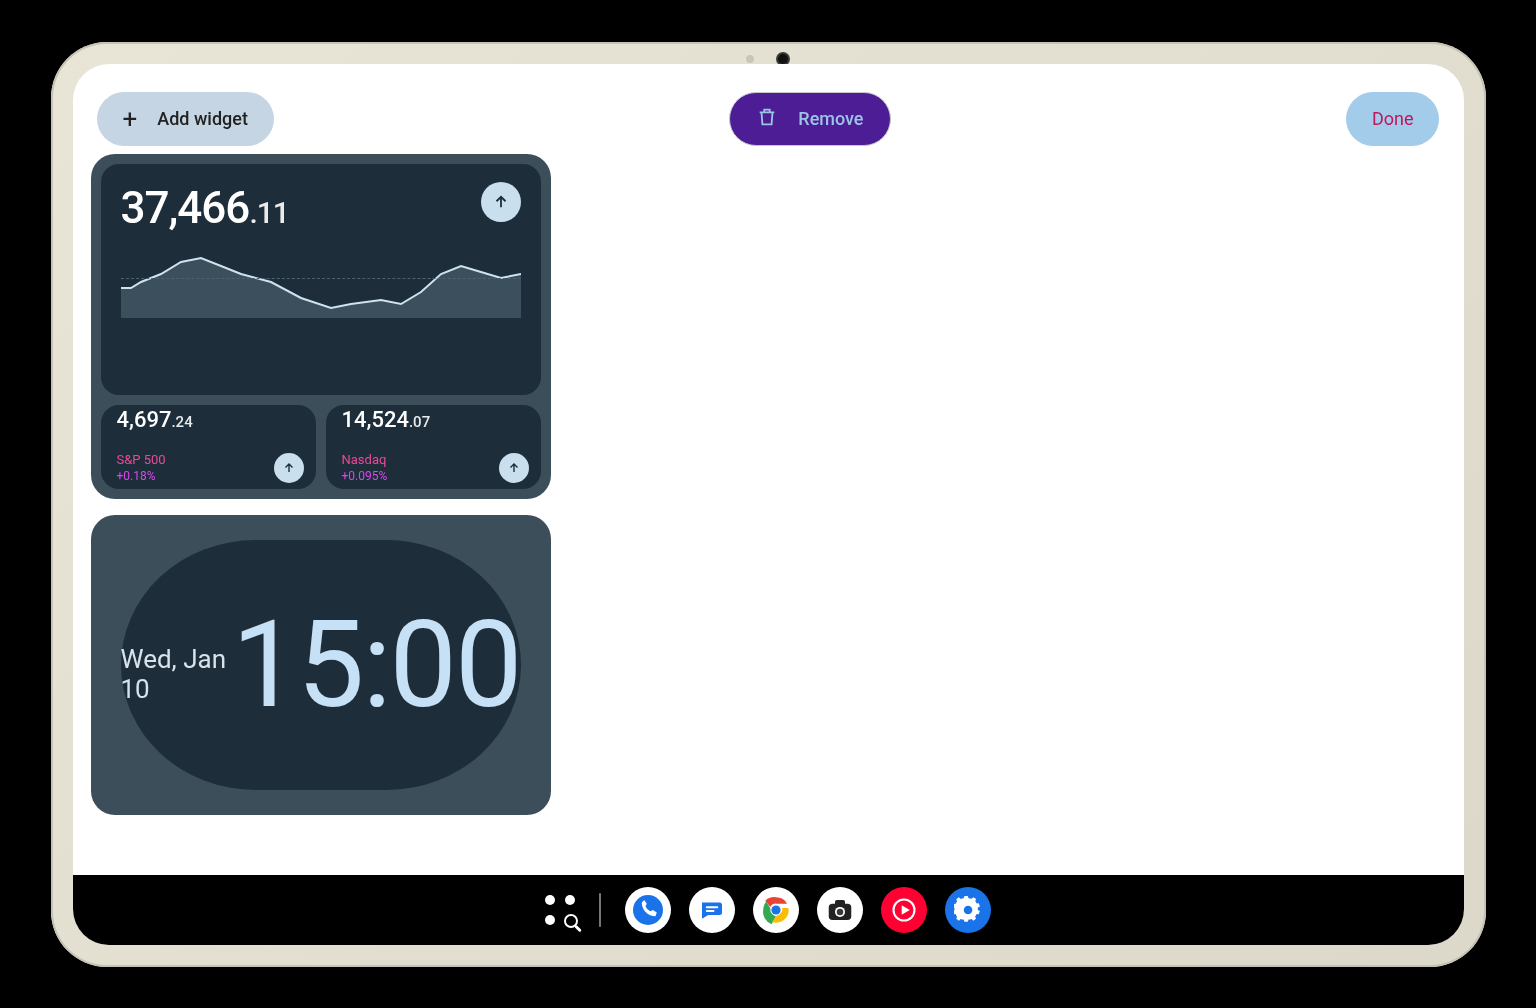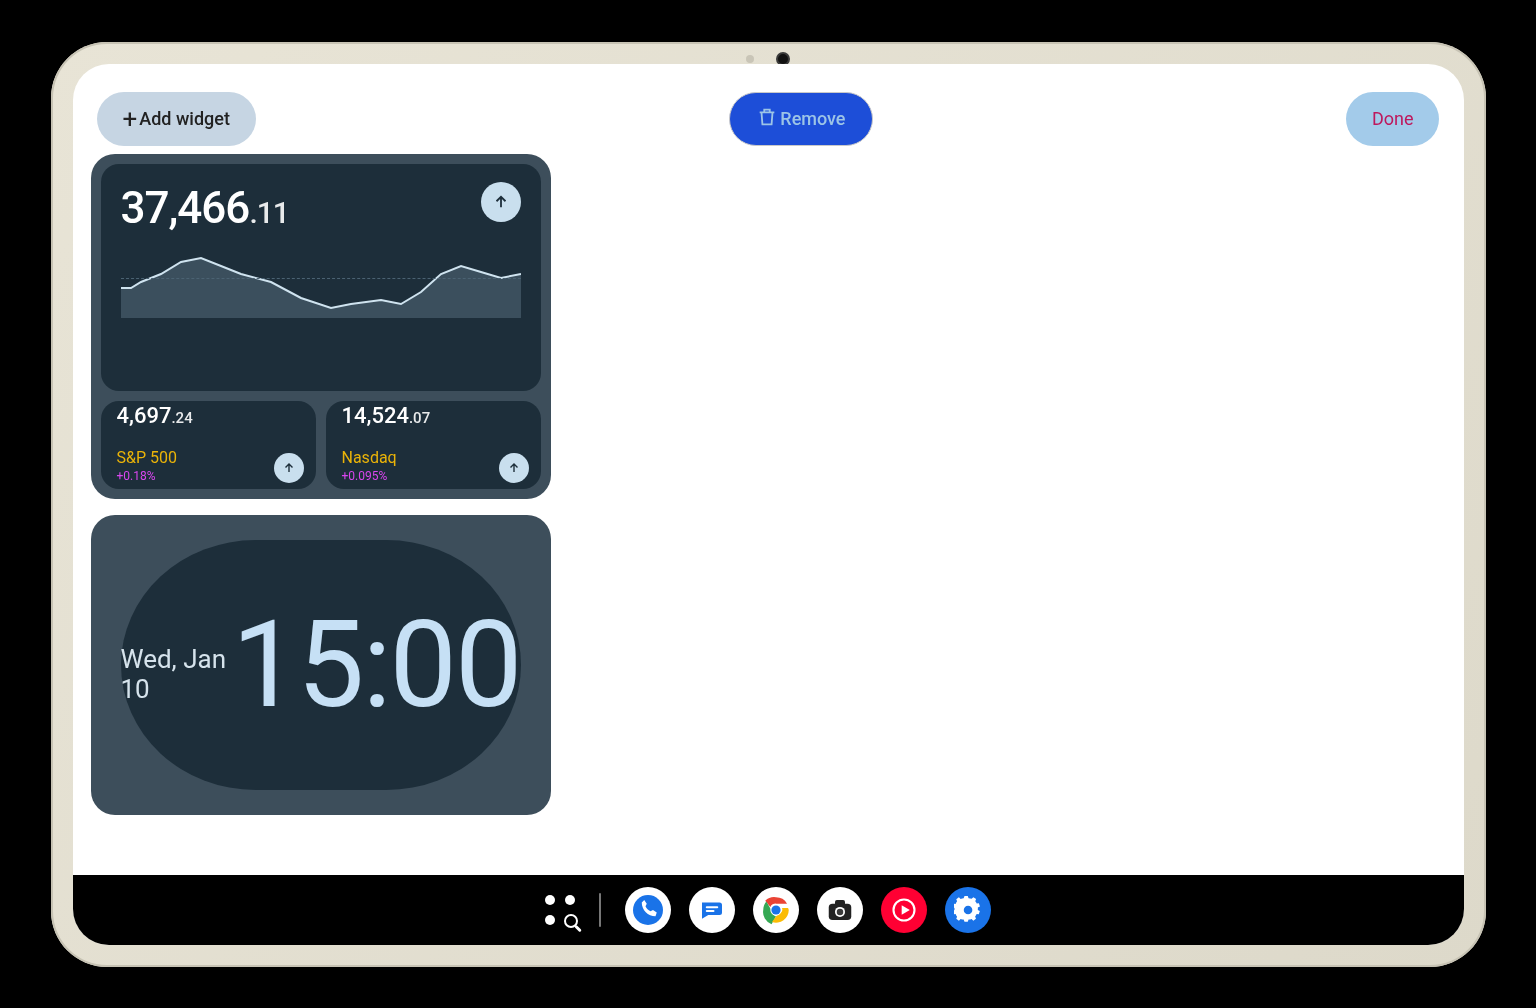--- a/index.html
+++ b/index.html
@@ -29,27 +29,27 @@
     overflow: hidden;
     display: flex; flex-direction: column;
     position: relative;
   }
 
   .topbar {
     display: flex; align-items: center; justify-content: space-between;
     padding: 28px 24px 8px 24px;
   }
   .pill {
-    display: inline-flex; align-items: center; gap: 2px;
+    display: inline-flex; align-items: center; gap: 20px;
     height: 54px; padding: 0 26px;
     border-radius: 28px; font-size: 18px; font-weight: 500;
     cursor: pointer; user-select: none;
   }
   .pill-addwidget { background: #c6d5e3; color: #222; }
-  .pill-remove { background: #1d4ed8; color: #9cc4e6; border: 1.5px solid #c9c9c9; }
+  .pill-remove { background: #4c1d95; color: #9cc4e6; border: 1.5px solid #c9c9c9; }
   .pill-done { background: #a3cbea; color: #be185d; font-weight:400; }
 
   .plus-icon::before { content: "+"; font-size: 26px; line-height: 1; font-weight: 400; }
   .trash-icon svg { width:22px; height:22px; stroke:#9cc4e6; fill:none; stroke-width:2; }
 
   .content {
     flex: 1; padding: 0 18px 8px 18px; overflow: hidden;
   }
 
   
@@ -84,21 +84,21 @@
   .spark-fill { fill:rgba(170,200,220,.22); }
   .spark-line { fill:none; stroke:#cfe3ef; stroke-width:2; }
 
   .stocks-row { display:flex; gap:10px; }
   .mini-card {
     flex:1; background:#1d2e3a; border-radius:18px; padding:2px 16px 6px 16px;
     color:#fff; position:relative; overflow:hidden; min-height:74px;
   }
   .mini-val { font-size:22px; font-weight:500; }
   .mini-val .frac { font-size:15px; opacity:.9; }
-  .mini-name { font-size:16px; color:#eab308; margin-top:20px; }
+  .mini-name { font-size:13px; color:#ec4899; margin-top:20px; }
   .mini-pct { font-size:12px; color:#d946ef; margin-top:2px; }
   .mini-card .trend-badge { bottom:6px; right:12px; top:auto; width:30px; height:30px; }
   .mini-card .trend-badge svg { width:14px; height:14px; }
 
   
   .clock-widget { height: 300px; display:flex; align-items:center; justify-content:center; }
   .clock-bubble {
     width: 400px; height: 250px; border-radius: 140px/130px;
     background:#1d2e3a; display:flex; flex-direction:row;
     align-items:center; justify-content:center;

